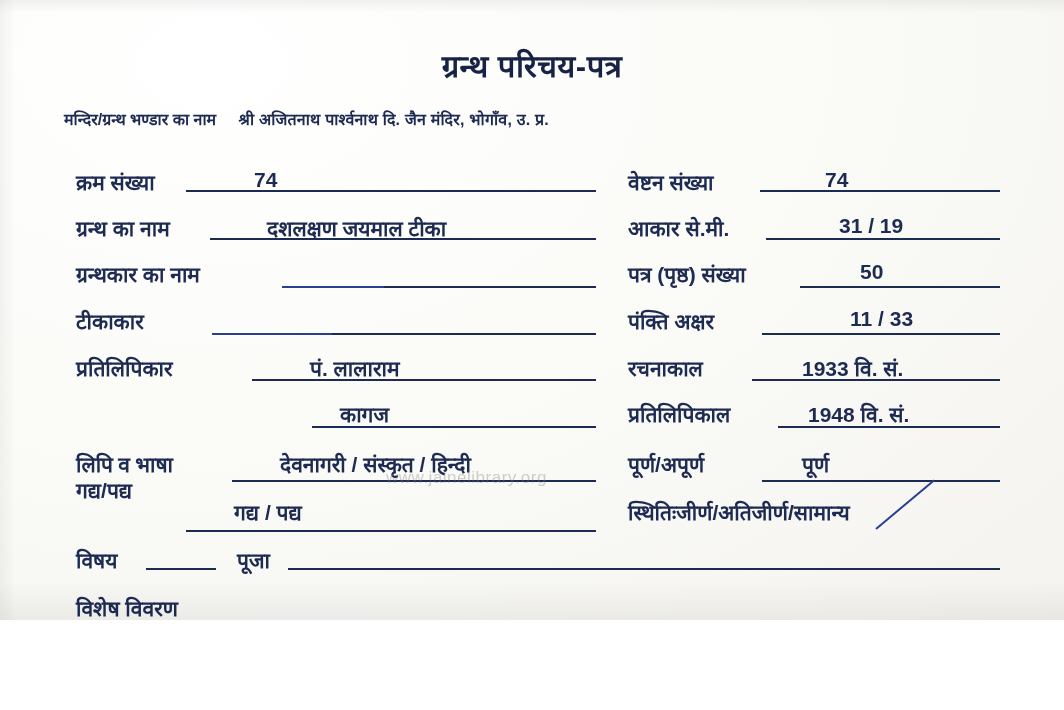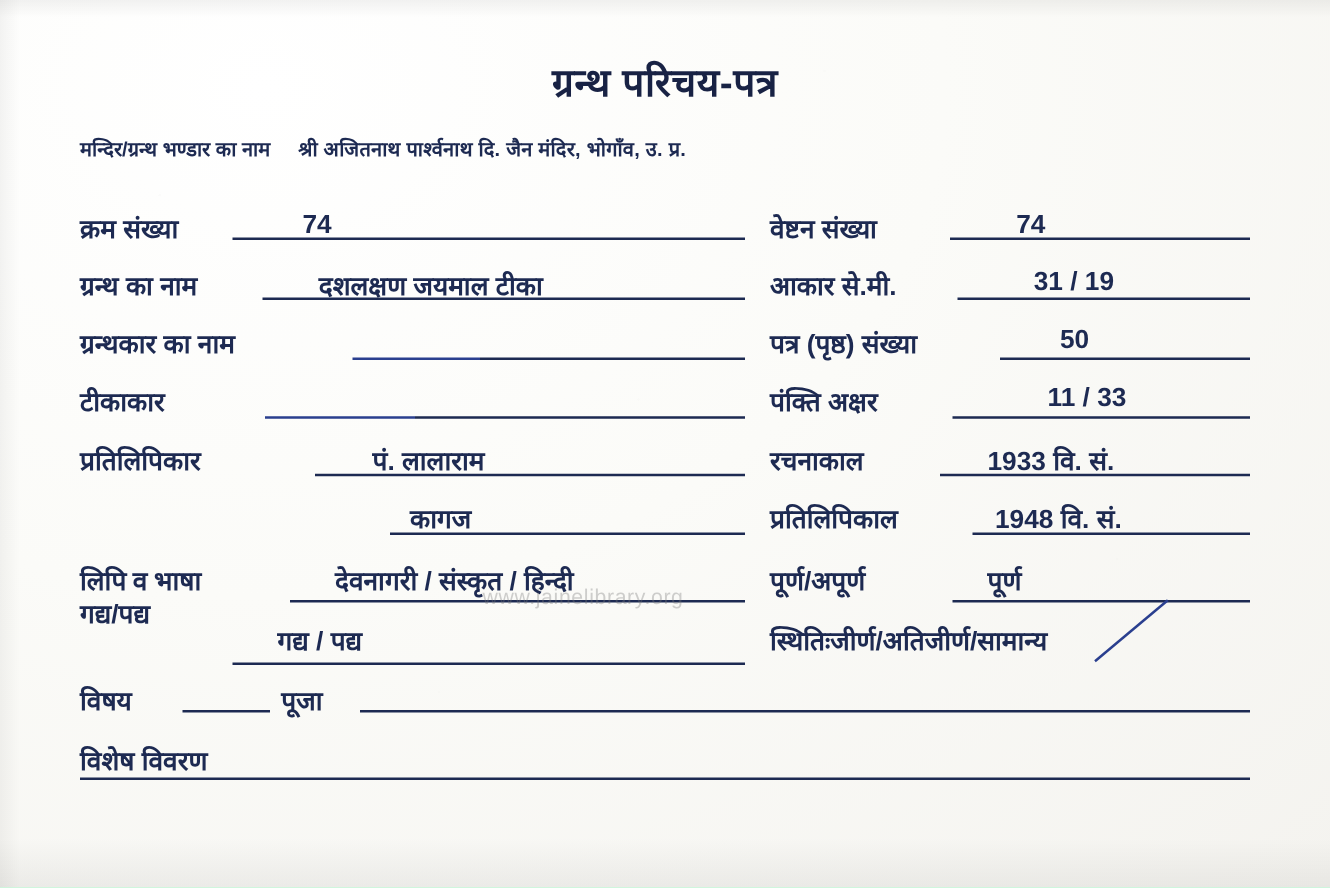--- a/index.html
+++ b/index.html
@@ -3,22 +3,22 @@
 <meta charset="utf-8">
 <style>
   html, body {
     margin: 0;
     padding: 0;
     background: #ffffff;
   }
   #page {
     position: relative;
     width: 1064px;
-    height: 710px;
-    background: #86efac;
+    height: 620px;
+    background: #fef9c3;
     overflow: hidden;
     font-family: "Liberation Sans", sans-serif;
     color: #1a2340;
   }
   
   #paper-bg {
     position: absolute;
     inset: 0;
     background:
       radial-gradient(ellipse at 20% 10%, #ffffff 0%, #fbfbf8 45%, #f4f3ef 100%);
@@ -64,20 +64,21 @@
     font-weight: bold;
     letter-spacing: 0.2px;
   }
 
   
   .field {
     position: absolute;
     white-space: nowrap;
     font-size: 21px;
     color: #1d2a52;
+    margin-left: 12px;
   }
   .field .lbl {
     display: inline-block;
     font-weight: bold;
   }
   .field .val {
     display: inline-block;
     font-weight: bold;
   }
   .rule {

